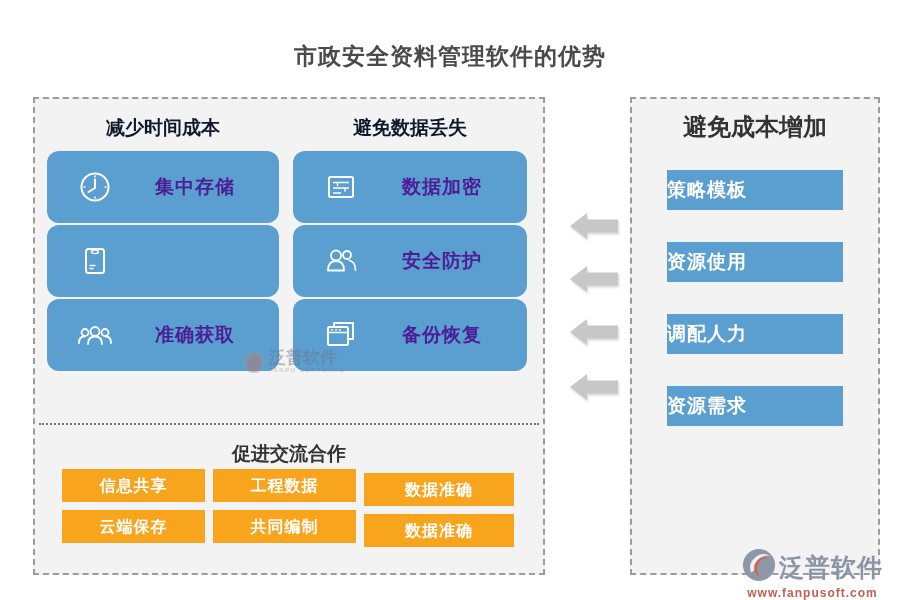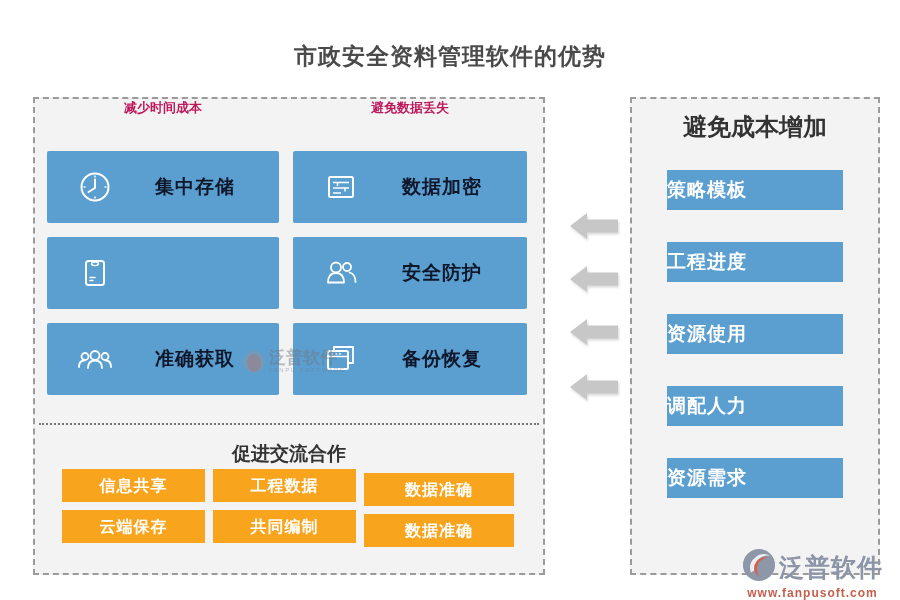--- a/index.html
+++ b/index.html
@@ -3,28 +3,28 @@
 <meta charset="utf-8">
 <style>
   html,body{margin:0;padding:0;background:#fff;}
   .stage{position:relative;width:900px;height:600px;background:#fff;overflow:hidden;
          font-family:"Liberation Sans","DejaVu Sans",sans-serif;}
   .title{position:absolute;left:0;top:30px;width:100%;text-align:center;
          font-size:23px;font-weight:bold;color:#4a4a4a;letter-spacing:1px;margin-top:11px;}
   .panel{position:absolute;background:#f3f3f3;border:2px dashed #9b9b9b;box-sizing:border-box;}
   #left-panel{left:33px;top:97px;width:512px;height:478px;}
   #right-panel{left:630px;top:97px;width:250px;height:478px;}
-  .col-header{position:absolute;top:0;font-size:13px;font-weight:bold;color:#be185d;text-align:center;}
+  .col-header{position:absolute;top:16px;font-size:19px;font-weight:bold;color:#0f172a;text-align:center;}
   .hdr-1{left:12px;width:232px;}
   .hdr-2{left:258px;width:234px;}
   .bluecol{position:absolute;top:52px;}
   .col-1{left:12px;width:232px;}
   .col-2{left:258px;width:234px;}
-  .bluebox{height:72px;margin-bottom:14px;background:#5b9ed0;border-radius:2px;
-           display:flex;align-items:center;color:#0f172a;}
+  .bluebox{height:72px;margin-bottom:2px;background:#5b9ed0;border-radius:12px;
+           display:flex;align-items:center;color:#4c1d95;}
   .bluebox .icon{margin-left:26px;width:44px;display:flex;justify-content:center;flex:none;}
   .bluebox-label{flex:1;text-align:center;font-size:19px;font-weight:bold;letter-spacing:1px;
                  padding-right:6px;}
   .dotted-sep{position:absolute;left:4px;right:4px;top:324px;border-top:2px dotted #777;}
   .coop-header{position:absolute;left:0;top:342px;width:100%;text-align:center;
                font-size:19px;font-weight:bold;color:#333;}
   .orange-grid{position:absolute;left:27px;top:370px;display:grid;
                grid-template-columns:143px 143px 150px;column-gap:20px;row-gap:11px;gap:8px;}
   .orange-btn{height:33px;line-height:33px;background:#f8a41d;color:#fff;text-align:center;
               font-size:16px;font-weight:bold;letter-spacing:1px;}
@@ -168,21 +168,20 @@
   <div class="arrow a4">
     <svg width="48" height="30" viewBox="0 0 48 30">
         <polygon points="0,15 17,2 17,8.5 48,8.5 48,21.5 17,21.5 17,28" fill="#c7c7c7"></polygon>
       </svg>
   </div>
 
   <div class="panel" id="right-panel">
     <div class="rp-header">避免成本增加</div>
     <div class="rp-buttons">
       <div class="blue-btn">策略模板</div>
-      <div class="blue-btn">工程进度</div>
       <div class="blue-btn">资源使用</div>
       <div class="blue-btn">调配人力</div>
       <div class="blue-btn">资源需求</div>
     </div>
   </div>
 
   <div class="watermark">
     <span class="wm-circle"></span>
     <span>
       <div class="wm-name">泛普软件</div>

